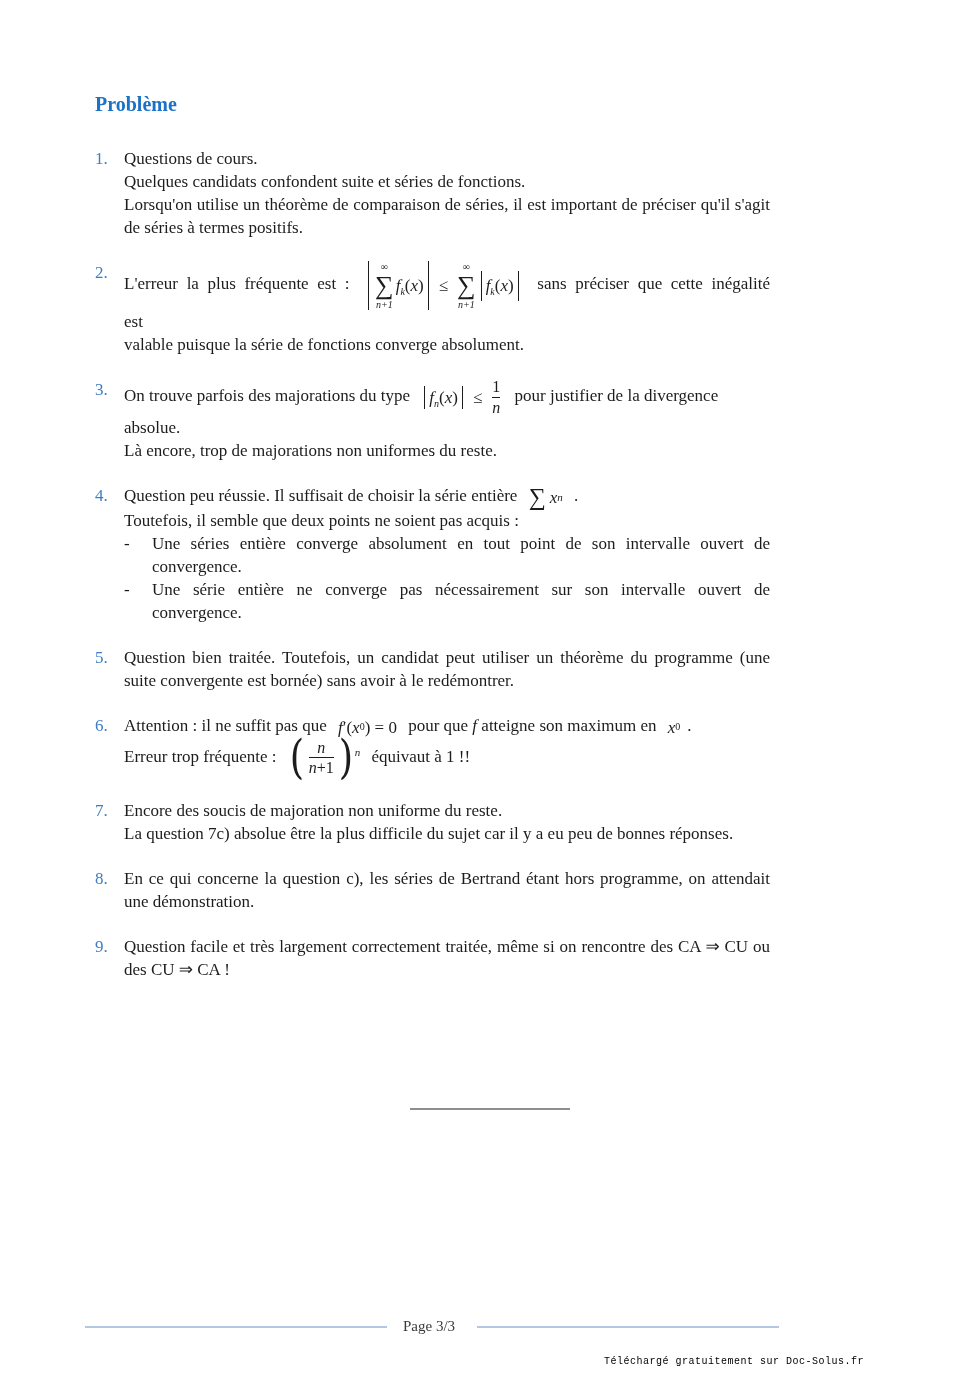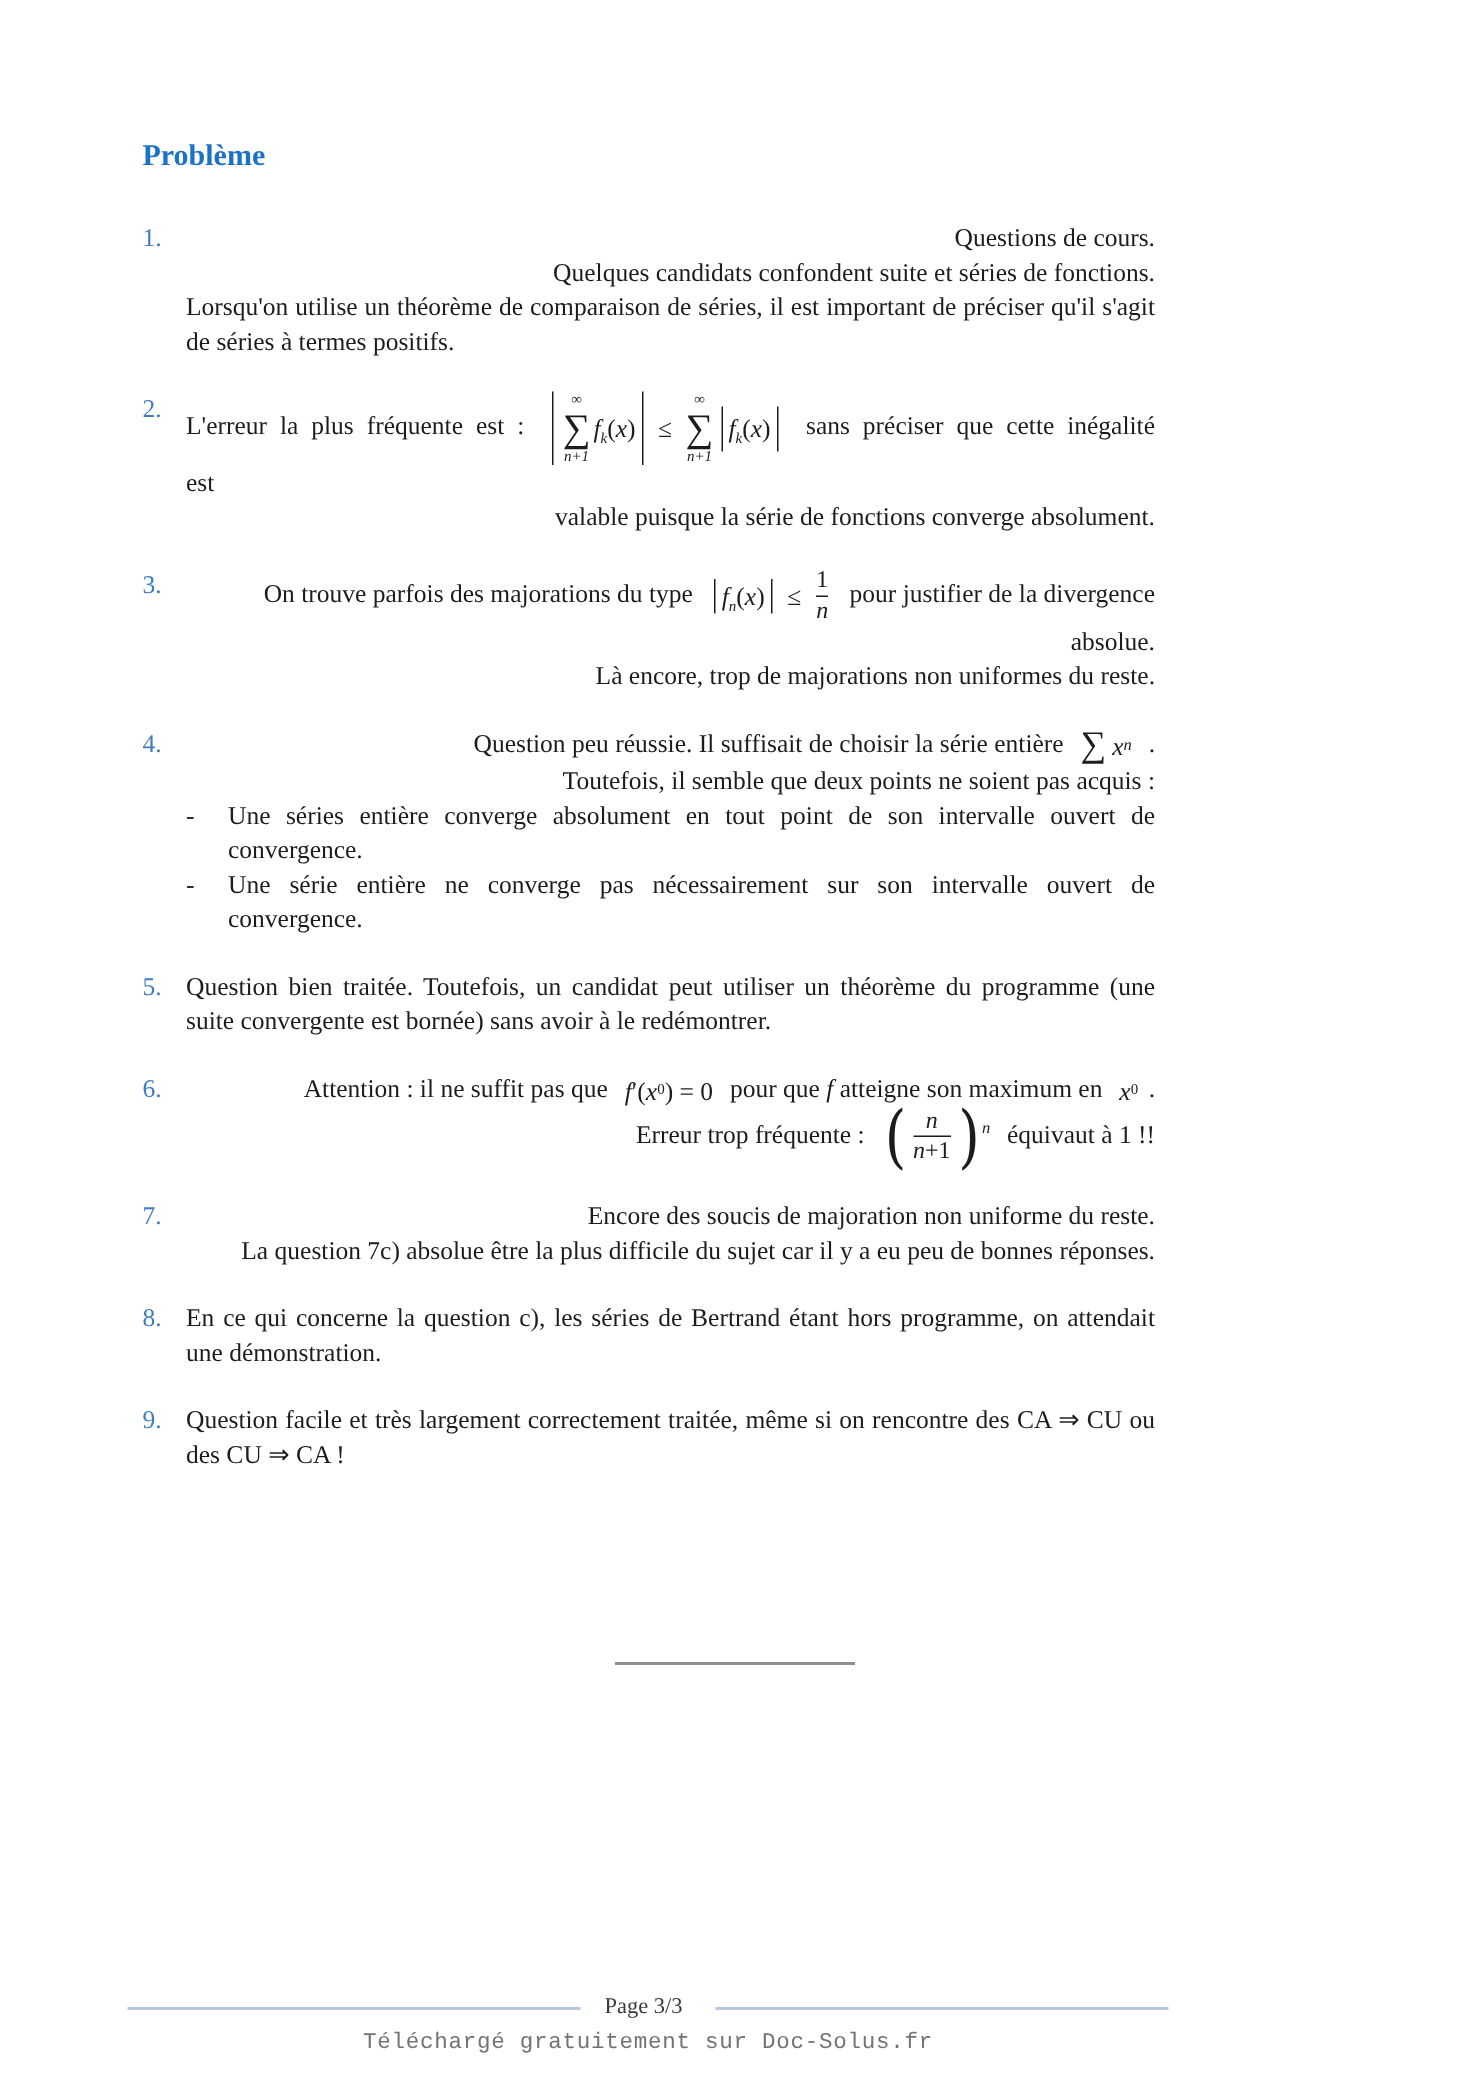--- a/index.html
+++ b/index.html
@@ -17,21 +17,21 @@
   .doc-title {
     margin:0 0 31px 0;
     font-size:20px; line-height:24px;
     font-weight:bold;
     color:#1b72c6;
   }
   .item { display:flex; margin-bottom:22px; }
   .item .num { flex:0 0 29px; color:#3f7dc2; }
   .item .body { flex:1; min-width:0; }
   .item .body p { margin:0; text-align:justify; }
-  .item .body p.nojust { text-align:right; }
+  .item .body p.nojust { text-align:left; }
   p.mathline { margin:5px 0; }
   p.wide { word-spacing:0.2em; }
   .dash-row { display:flex; }
   .dash-row .dash { flex:0 0 28px; }
   .dash-row .dtext { flex:1; text-align:justify; }
   .dash-row .dtext.spread { word-spacing:6px; }
   i.fvar { font-style:italic; }
 
   
   .math { display:inline-flex; align-items:center; vertical-align:middle; margin:0 7px; white-space:nowrap; }
@@ -53,30 +53,30 @@
   .paren { font-size:46px; line-height:0.78; font-family:"DejaVu Serif", serif; transform:scaleX(0.8); font-weight:normal; }
   .bigparens sup { font-size:11px; font-style:italic; align-self:flex-start; margin-top:2px; }
 
   
   .end-separator {
     position:absolute; top:1108px; left:410px;
     width:160px; height:2px; background:#8e8e8e;
   }
   .footer-rule {
     position:absolute; top:1315px; left:85px; right:85px;
-    display:flex; align-items:center;margin-top:12px;
+    display:flex; align-items:center;
   }
   .frline { flex:1; height:2px; background:#b3c6e2; }
   .frlabel { margin:0 22px 0 16px; font-size:15px; color:#3a3a3a; white-space:nowrap; }
   .download {
     position:absolute; top:1350px; left:0; right:0;
-    text-align:center;
+    text-align:right;
     font-family:"Liberation Mono", monospace;
-    font-size:15px; letter-spacing:0.5px;
-    color:#737373;
+    font-size:10px; letter-spacing:0.5px;
+    color:#000000;
   }
 </style>
 </head>
 <body>
 
 <div class="page">
 
   <h1 class="doc-title">Problème</h1>
 
   <div class="item">

